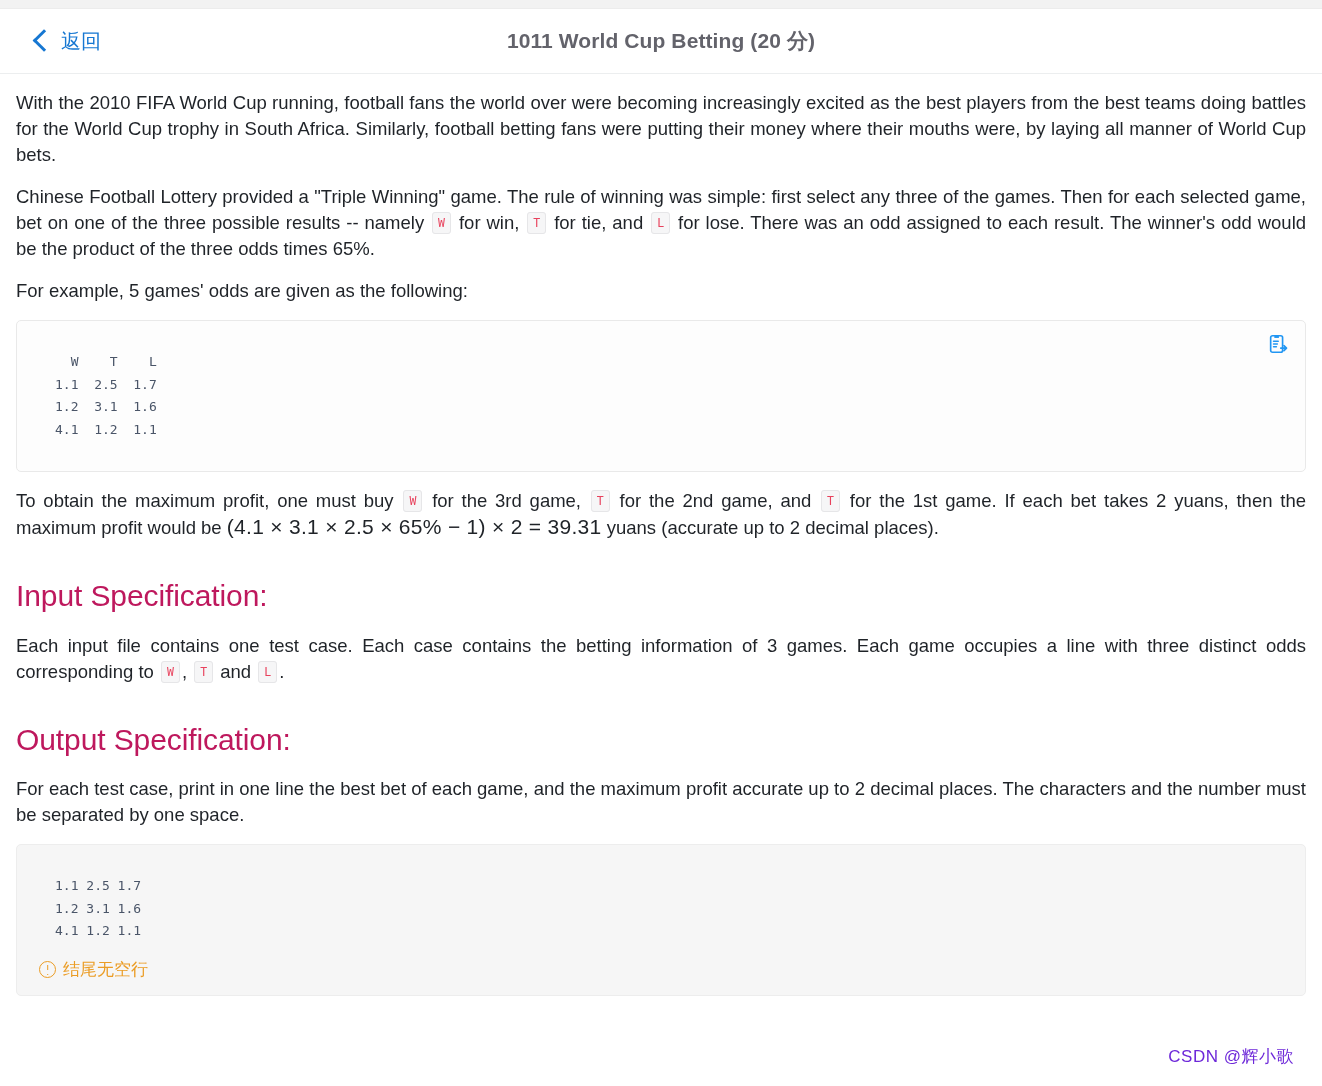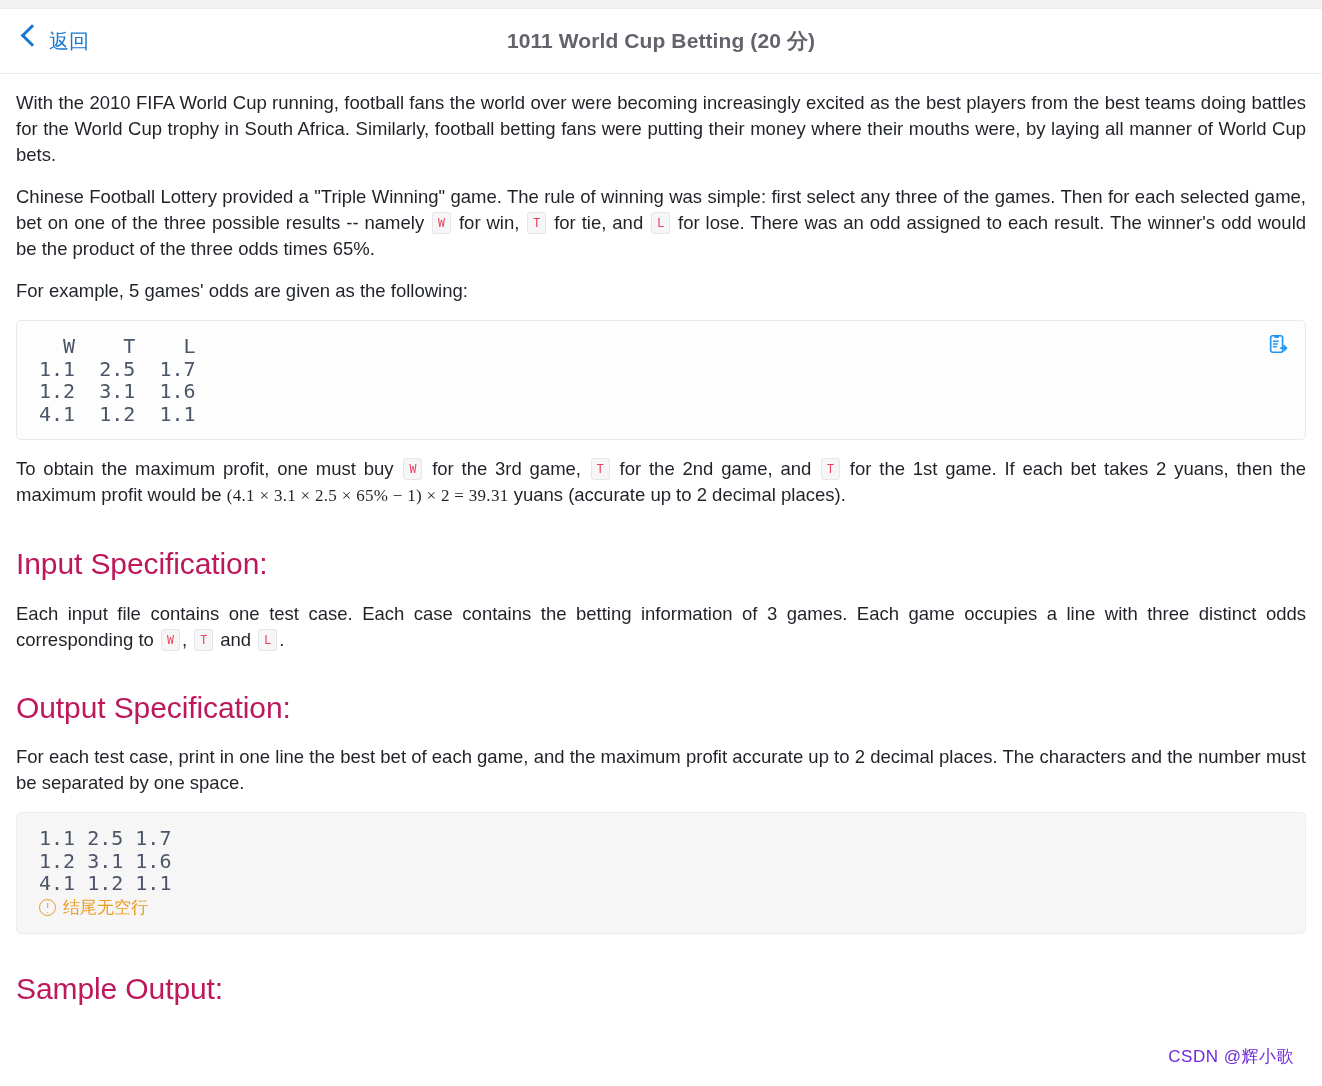--- a/index.html
+++ b/index.html
@@ -23,25 +23,25 @@
     border-bottom: 1px solid #ececec;
   }
   .header {
     position: relative;
     height: 64px;
     background: #ffffff;
     border-bottom: 1px solid #eceeef;
   }
   .back-btn {
     position: absolute;
-    left: 24px;
+    left: 36px;
     top: 50%;
     transform: translateY(-50%);
     display: flex;
-    align-items: flex-start;
+    align-items: center;
     gap: 9px;
     color: #1677d2;
     font-size: 20px;
     cursor: pointer;
     user-select: none;
     font-family: Liberation Serif, serif;
   }
   .back-btn .chev {
     display: inline-block;
     width: 13px;
@@ -99,43 +99,43 @@
     border-radius: 3px;
     padding: 3px 5px 3px 5px;
     margin: 0 2px;
     vertical-align: 2px;
     line-height: 1;
     white-space: nowrap;
   }
 
   
   .math {
-    font-family: Liberation Serif, serif;
-    font-size: 17px;
+    font-family: Liberation Sans, sans-serif;
+    font-size: 21px;
     letter-spacing: 0.3px;
   }
 
   
   .codeblock {
     position: relative;
     border: 1px solid #e9e9e9;
     border-radius: 5px;
     background: #fdfdfd;
     margin: 16px 0 0 0;
     padding: 14px 18px 14px 22px;
     box-sizing: border-box;
   }
   .codeblock.shaded {
     background: #f6f6f6;
     border-color: #ededed;
   }
   .codeblock pre {
-    margin: 0;
+    margin: 16px;
     font-family: "DejaVu Sans Mono", monospace;
-    font-size: 20px;
+    font-size: 13px;
     line-height: 22.5px;
     color: #4a5568;
     white-space: pre;
   }
   .copy-icon {
     position: absolute;
     top: 12px;
     right: 16px;
     width: 22px;
     height: 22px;
@@ -265,17 +265,16 @@
   <div class="codeblock shaded">
     <pre>1.1 2.5 1.7
 1.2 3.1 1.6
 4.1 1.2 1.1</pre>
     <div class="warn-line">
       <span class="warn-icon"></span>
       <span>结尾无空行</span>
     </div>
   </div>
 
-  <h2 class="section">Sample Output:</h2>
 
 </div>
 
 <div class="watermark">CSDN @辉小歌</div>
 
 </body></html>

